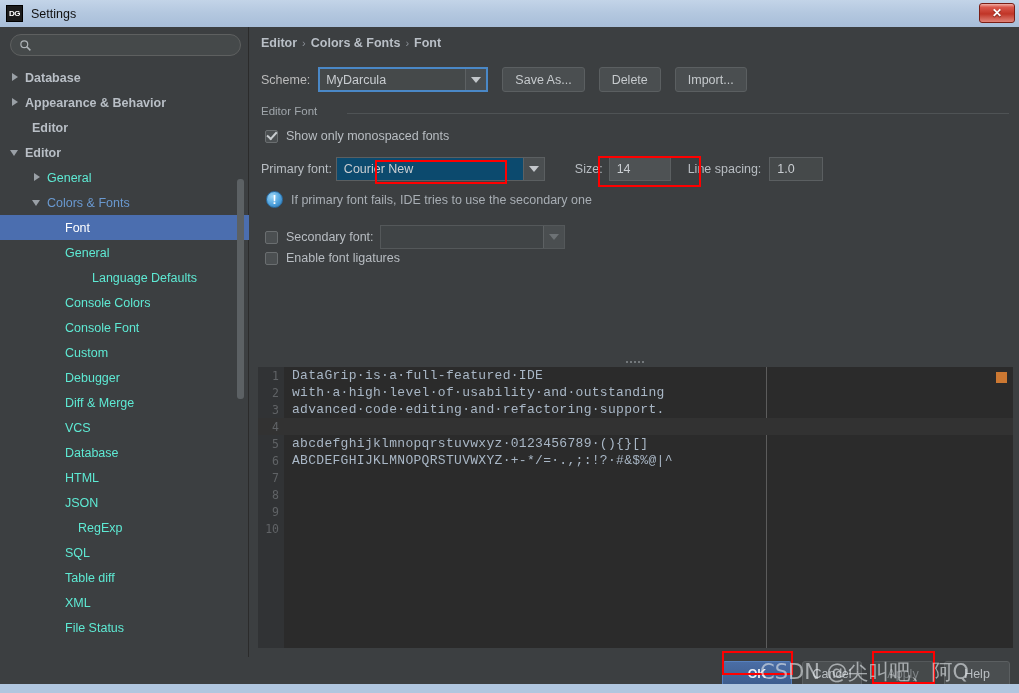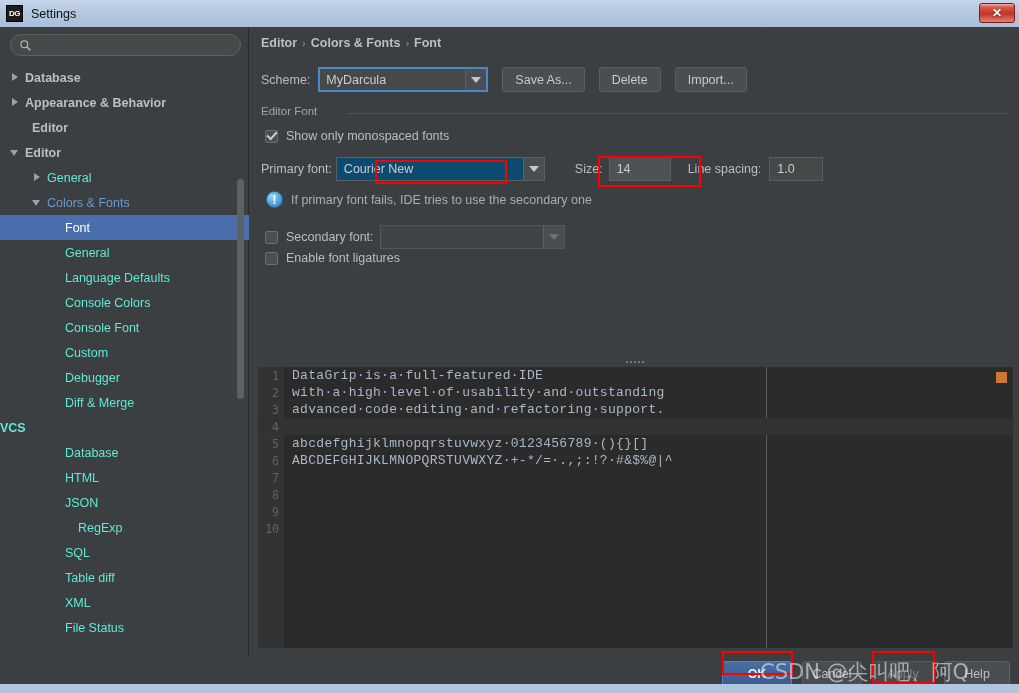--- a/index.html
+++ b/index.html
@@ -361,39 +361,39 @@
           <div class="tree-row accent" style="padding-left: 32px;">
             <span class="arrow down"></span>
             <span>Colors &amp; Fonts</span>
           </div>
           <div class="tree-row selected" style="padding-left: 65px;">
             <span>Font</span>
           </div>
           <div class="tree-row" style="padding-left: 65px;">
             <span>General</span>
           </div>
-          <div class="tree-row" style="padding-left: 65px;">
+          <div class="tree-row" style="padding-left: 92px;">
             <span>Language Defaults</span>
           </div>
           <div class="tree-row" style="padding-left: 65px;">
             <span>Console Colors</span>
           </div>
           <div class="tree-row" style="padding-left: 65px;">
             <span>Console Font</span>
           </div>
           <div class="tree-row" style="padding-left: 65px;">
             <span>Custom</span>
           </div>
           <div class="tree-row" style="padding-left: 65px;">
             <span>Debugger</span>
           </div>
           <div class="tree-row" style="padding-left: 65px;">
             <span>Diff &amp; Merge</span>
           </div>
-          <div class="tree-row" style=" font-weight: bold;">
+          <div class="tree-row" style="padding-left: 65px;">
             <span>VCS</span>
           </div>
           <div class="tree-row" style="padding-left: 65px;">
             <span>Database</span>
           </div>
           <div class="tree-row" style="padding-left: 65px;">
             <span>HTML</span>
           </div>
           <div class="tree-row" style="padding-left: 65px;">
             <span>JSON</span>

